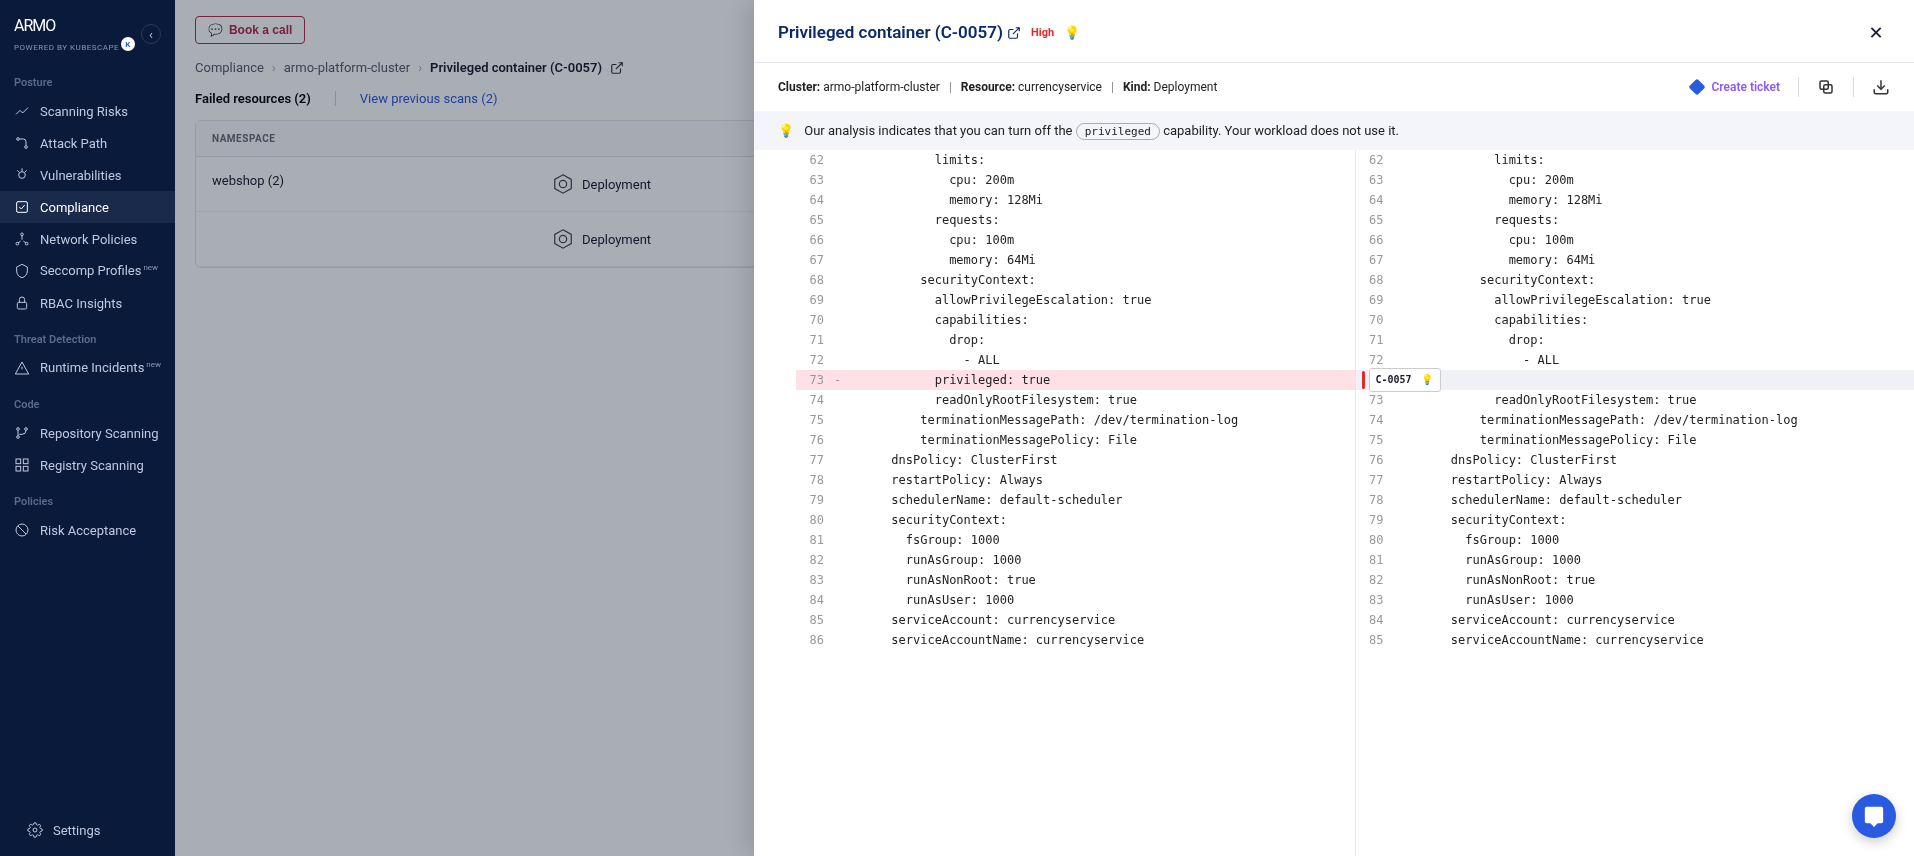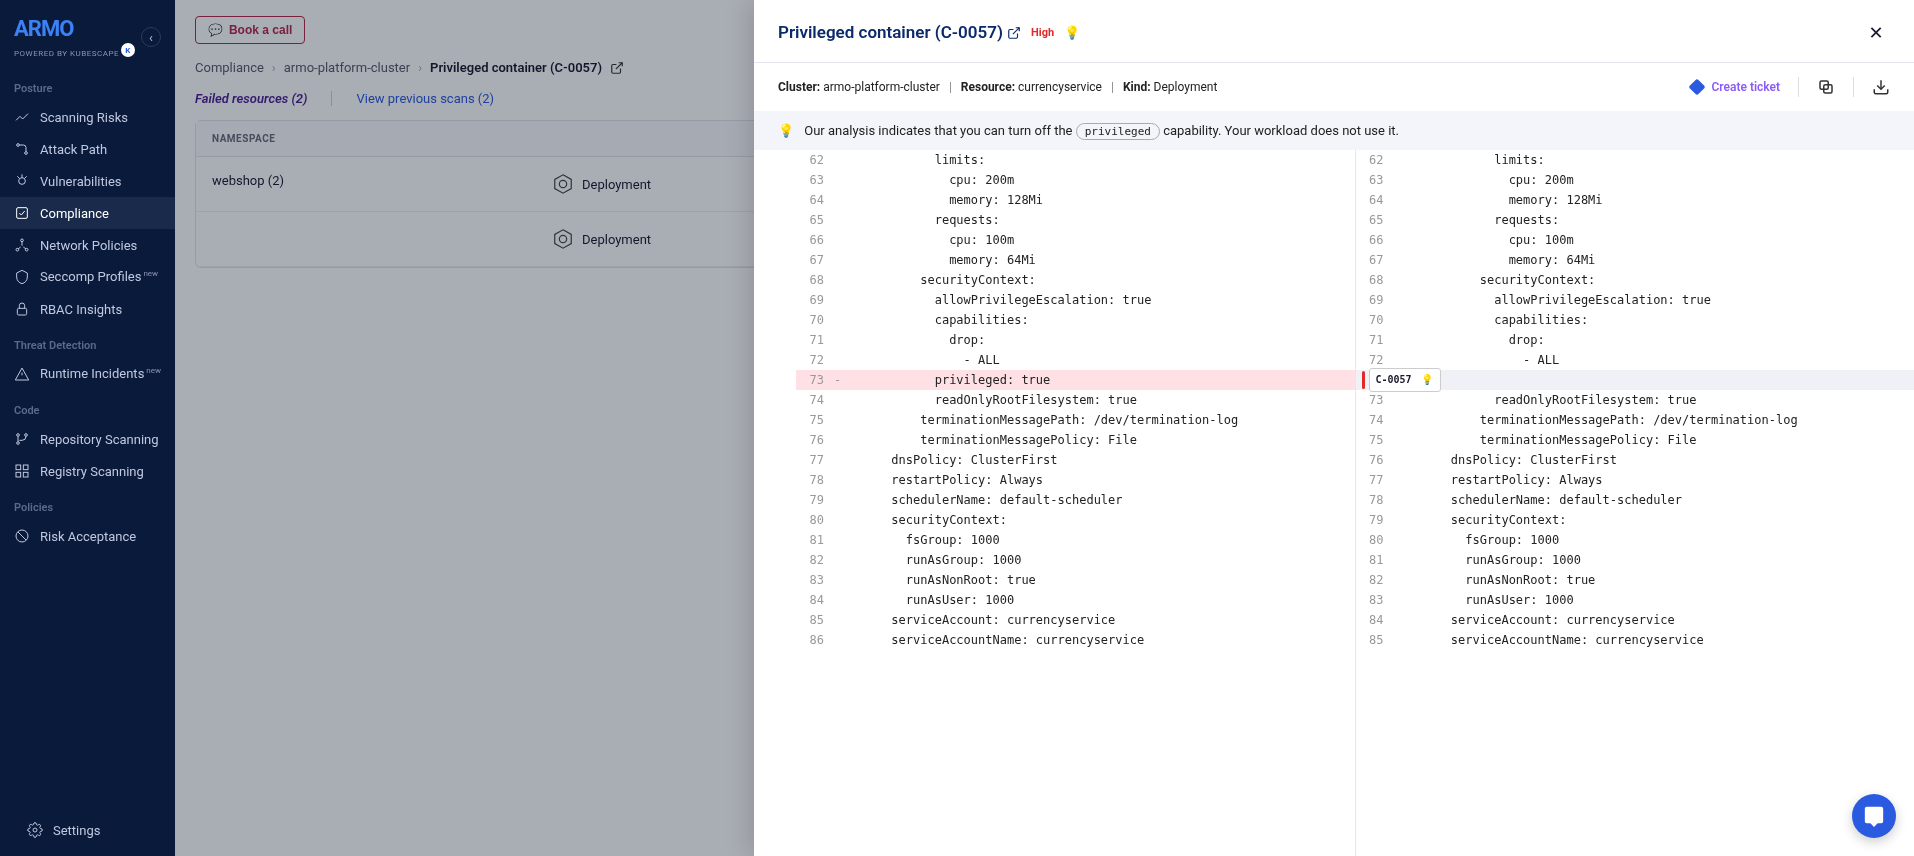--- a/index.html
+++ b/index.html
@@ -2,42 +2,42 @@
 <html><head>
 <meta charset="utf-8">
 <style>
 * { box-sizing: border-box; margin: 0; padding: 0; }
 body { font-family: -apple-system, BlinkMacSystemFont, "Segoe UI", Roboto, sans-serif; font-size: 13px; color: #1a1a2e; background: #f5f5f7; overflow: hidden; }
 .app { display: flex; height: 856px; width: 1914px; position: relative; }
 
 
 .sidebar { width: 175px; background: #0a1a3a; color: #b8c0d8; display: flex; flex-direction: column; font-size: 13px; }
 .sidebar-header { padding: 16px 14px 10px; display:flex; align-items:center; justify-content:space-between;}
-.logo { color:#3b82f6; font-weight:700; font-size:22px; letter-spacing:-1px;}
+.logo { color:#ffffff; font-weight:400; font-size:16px; letter-spacing:-1px;}
 .logo-sub { color:#8a94b5; font-size:8px; letter-spacing:0.5px; margin-top:2px;}
 .collapse { color:#b8c0d8; width:20px;height:20px;display:flex;align-items:center;justify-content:center;border:1px solid #2a3a5a;border-radius:50%;cursor:pointer;}
 .k-badge { width:14px;height:14px;background:#fff;border-radius:50%;display:inline-flex;align-items:center;justify-content:center;font-size:8px;font-weight:700;color:#2a5ae0;margin-left:2px;vertical-align:super;}
 .section-label { color:#5a6a8a; font-size:11px; font-weight:600; padding: 14px 14px 6px; }
 .nav-item { display:flex; align-items:center; gap:10px; padding:8px 14px; cursor:pointer; color:#c0c8e0;}
 .nav-item.active { background:#1a2a4a; color:#fff;}
 .nav-icon { width:16px;height:16px;display:flex;align-items:center;justify-content:center;flex-shrink:0;}
 .nav-icon svg{width:16px;height:16px;stroke:currentColor;fill:none;stroke-width:1.5;}
 .new-badge { font-size:8px;background:transparent;color:#8a94b5;margin-left:2px;vertical-align:super;}
 .sidebar-footer{margin-top:auto;padding-bottom:10px;padding-left:13px;}
 
 
 .main { flex:1; position:relative; background:#fff; }
 .dimmer { position:absolute; inset:0; background:rgba(10,20,40,0.35); z-index:5;}
 .topbar { padding:16px 20px; display:flex; align-items:center; gap:12px;}
 .book-call { border:1px solid #b52a4a; color:#b52a4a; background:#fff; padding:6px 12px; border-radius:4px; font-size:12px; font-weight:600; display:inline-flex;align-items:center;gap:6px;cursor:pointer;}
 .breadcrumb { display:flex;align-items:center;gap:8px;padding:0 20px 8px;color:#5a5a6a;font-size:13px;}
 .breadcrumb .sep{color:#aaa;}
 .breadcrumb .current{color:#1a1a2e;font-weight:600;}
 .subtabs{display:flex;gap:24px;padding:8px 20px 14px;font-size:13px;}
-.subtabs .tab{color:#4c1d95;font-weight:600;font-style:italic;}
+.subtabs .tab{color:#000000;font-weight:600;}
 .subtabs .link{color:#2a5ae0;cursor:pointer;}
 .subtabs .divider{border-left:1px solid #d0d0d8;}
 .table{margin:0 20px;border:1px solid #e2e2ea;border-radius:6px;}
 .table-header{display:flex;background:#fafafc;border-bottom:1px solid #e2e2ea;font-size:10px;font-weight:700;color:#6a6a7a;letter-spacing:0.5px;}
 .th{padding:12px 16px;}
 .table-row{display:flex;border-bottom:1px solid #eee;}
 .td{padding:16px;font-size:13px;}
 .col-ns{width:340px;}
 .col-kind{width:200px;display:flex;align-items:center;gap:8px;}
 .kind-icon{width:22px;height:22px;}

